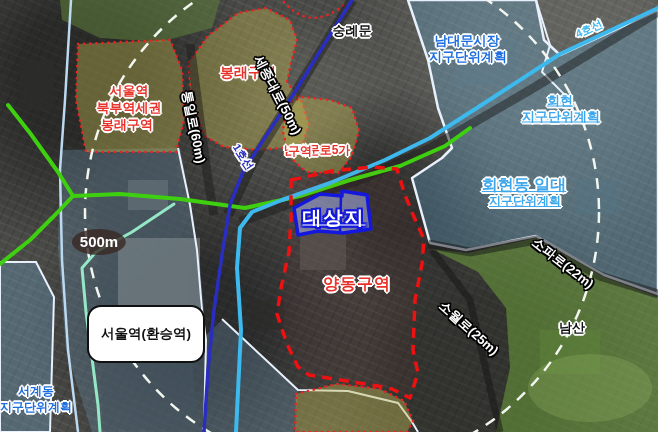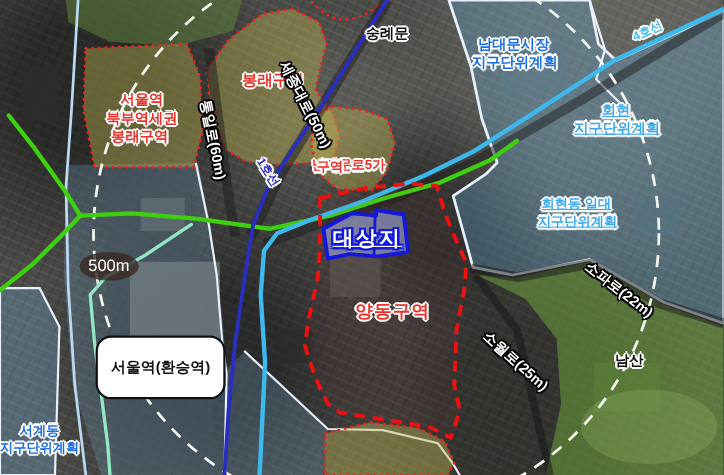--- a/index.html
+++ b/index.html
@@ -112,35 +112,35 @@
   <div class="lbl red ow" style="left:357px;top:284px;font-size:16px;letter-spacing:1px">양동구역</div>
 
   <div class="lbl wht oblu" style="left:334px;top:217px;font-size:19px;letter-spacing:2px">대상지</div>
 
   <div class="lbl blue ow" style="left:467px;top:40px;font-size:13px">남대문시장</div>
   <div class="lbl blue ow" style="left:468px;top:56px;font-size:13px">지구단위계획</div>
 
   <div class="lbl cyan ow" style="left:560px;top:100px;font-size:13px">회현</div>
   <div class="lbl cyan ow" style="left:561px;top:116px;font-size:13px">지구단위계획</div>
 
-  <div class="lbl cyan ow" style="left:524px;top:185px;font-size:12px">회현동 일대</div>
+  <div class="lbl cyan ow" style="left:524px;top:185px;font-size:16px">회현동 일대</div>
   <div class="lbl cyan ow" style="left:525px;top:201px;font-size:12px">지구단위계획</div>
 
   <div class="lbl blue ow" style="left:36px;top:391px;font-size:12px">서계동</div>
   <div class="lbl blue ow" style="left:36px;top:407px;font-size:12px">지구단위계획</div>
 
   <div class="lbl blk ow" style="left:352px;top:30px;font-size:13px">숭례문</div>
   <div class="lbl blk ow" style="left:572px;top:327px;font-size:13px">남산</div>
 
   <div class="lbl wht ob" style="left:194px;top:127px;font-size:13px;transform:translate(-50%,-50%) rotate(79deg)">통일로(60m)</div>
   <div class="lbl wht ob" style="left:278px;top:95px;font-size:13px;transform:translate(-50%,-50%) rotate(63deg)">세종대로(50m)</div>
   <div class="lbl wht ob" style="left:563px;top:263px;font-size:13px;transform:translate(-50%,-50%) rotate(38deg)">소파로(22m)</div>
   <div class="lbl wht ob" style="left:469px;top:328px;font-size:13px;transform:translate(-50%,-50%) rotate(42deg)">소월로(25m)</div>
 
   <div class="lbl ow" style="left:243px;top:157px;font-size:11px;color:#2a2ec0;transform:translate(-50%,-50%) rotate(57deg)">1호선</div>
   <div class="lbl ow" style="left:589px;top:29px;font-size:11px;color:#3db9ee;transform:translate(-50%,-50%) rotate(-25deg)">4호선</div>
 
   <div class="pill" style="left:99px;top:242px">
-    <span class="wht" style="font-weight:normal;font-size:15px">500m</span>
+    <span class="wht" style="font-weight:bold;font-size:15px">500m</span>
   </div>
   <div class="badge" style="left:146px;top:334px">서울역(환승역)</div>
 
 </div>
 
 </body></html>

